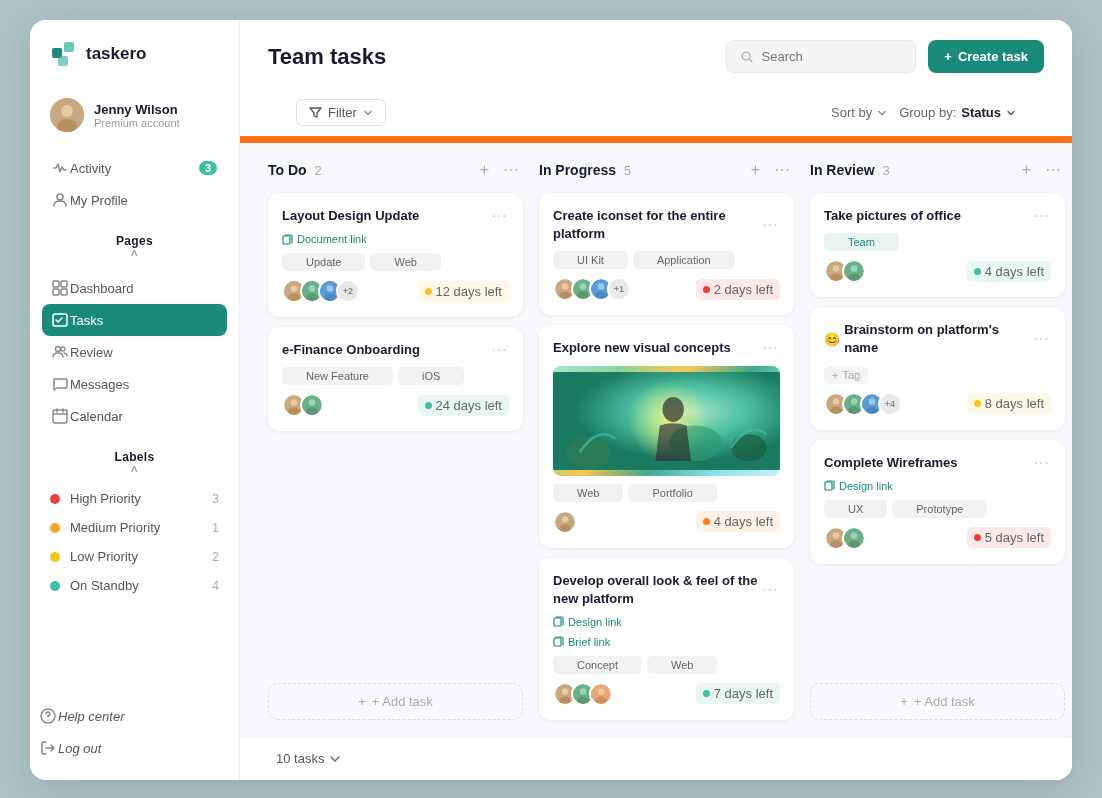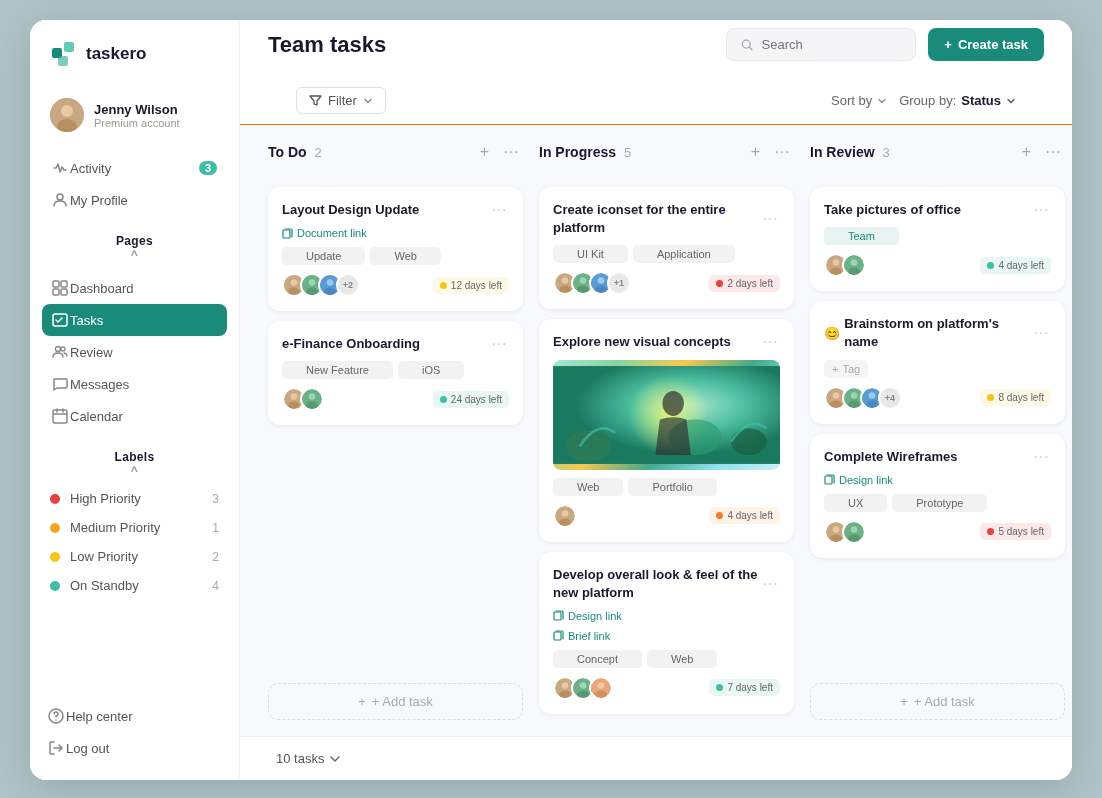--- a/index.html
+++ b/index.html
@@ -137,34 +137,35 @@
       border-radius: 50%;
       flex-shrink: 0;
     }
     .label-count {
       margin-left: auto;
       font-size: 12px;
       color: #aaa;
     }
     .sidebar-bottom {
       margin-top: auto;
-      padding: 8px 8px 0;
+      padding: 8px 0 0;
+      font-style: italic;
     }
     
     .main {
       flex: 1;
       display: flex;
       flex-direction: column;
       background: #f8f9fc;
       overflow: hidden;
     }
     .main-header {
       background: #fff;
-      padding: 8px 28px 0;
-      border-bottom: 1px solid #f97316;
+      padding: 20px 28px 0;
+      border-bottom: 7px solid #f97316;
     }
     .main-header-top {
       display: flex;
       align-items: center;
       justify-content: space-between;
       padding-bottom: 16px;
     }
     .page-title {
       font-size: 22px;
       font-weight: 700;
@@ -245,21 +246,21 @@
     .column {
       width: 255px;
       flex-shrink: 0;
       display: flex;
       flex-direction: column;
     }
     .column-header {
       display: flex;
       align-items: center;
       justify-content: space-between;
-      margin-bottom: 24px;
+      margin-bottom: 12px;
     }
     .column-title {
       font-size: 14px;
       font-weight: 700;
       color: #1a1a2e;
     }
     .column-count {
       font-size: 13px;
       color: #aaa;
       margin-left: 4px;
@@ -361,21 +362,21 @@
       display: flex;
       align-items: center;
       justify-content: center;
       font-weight: 600;
       margin-right: -6px;
     }
     .time-badge {
       display: flex;
       align-items: center;
       gap: 4px;
-      font-size: 10px;
+      font-size: 13px;
       color: #666;
       background: #fef9e7;
       border-radius: 5px;
       padding: 3px 7px;
     }
     .time-dot {
       width: 7px;
       height: 7px;
       border-radius: 50%;
       flex-shrink: 0;

